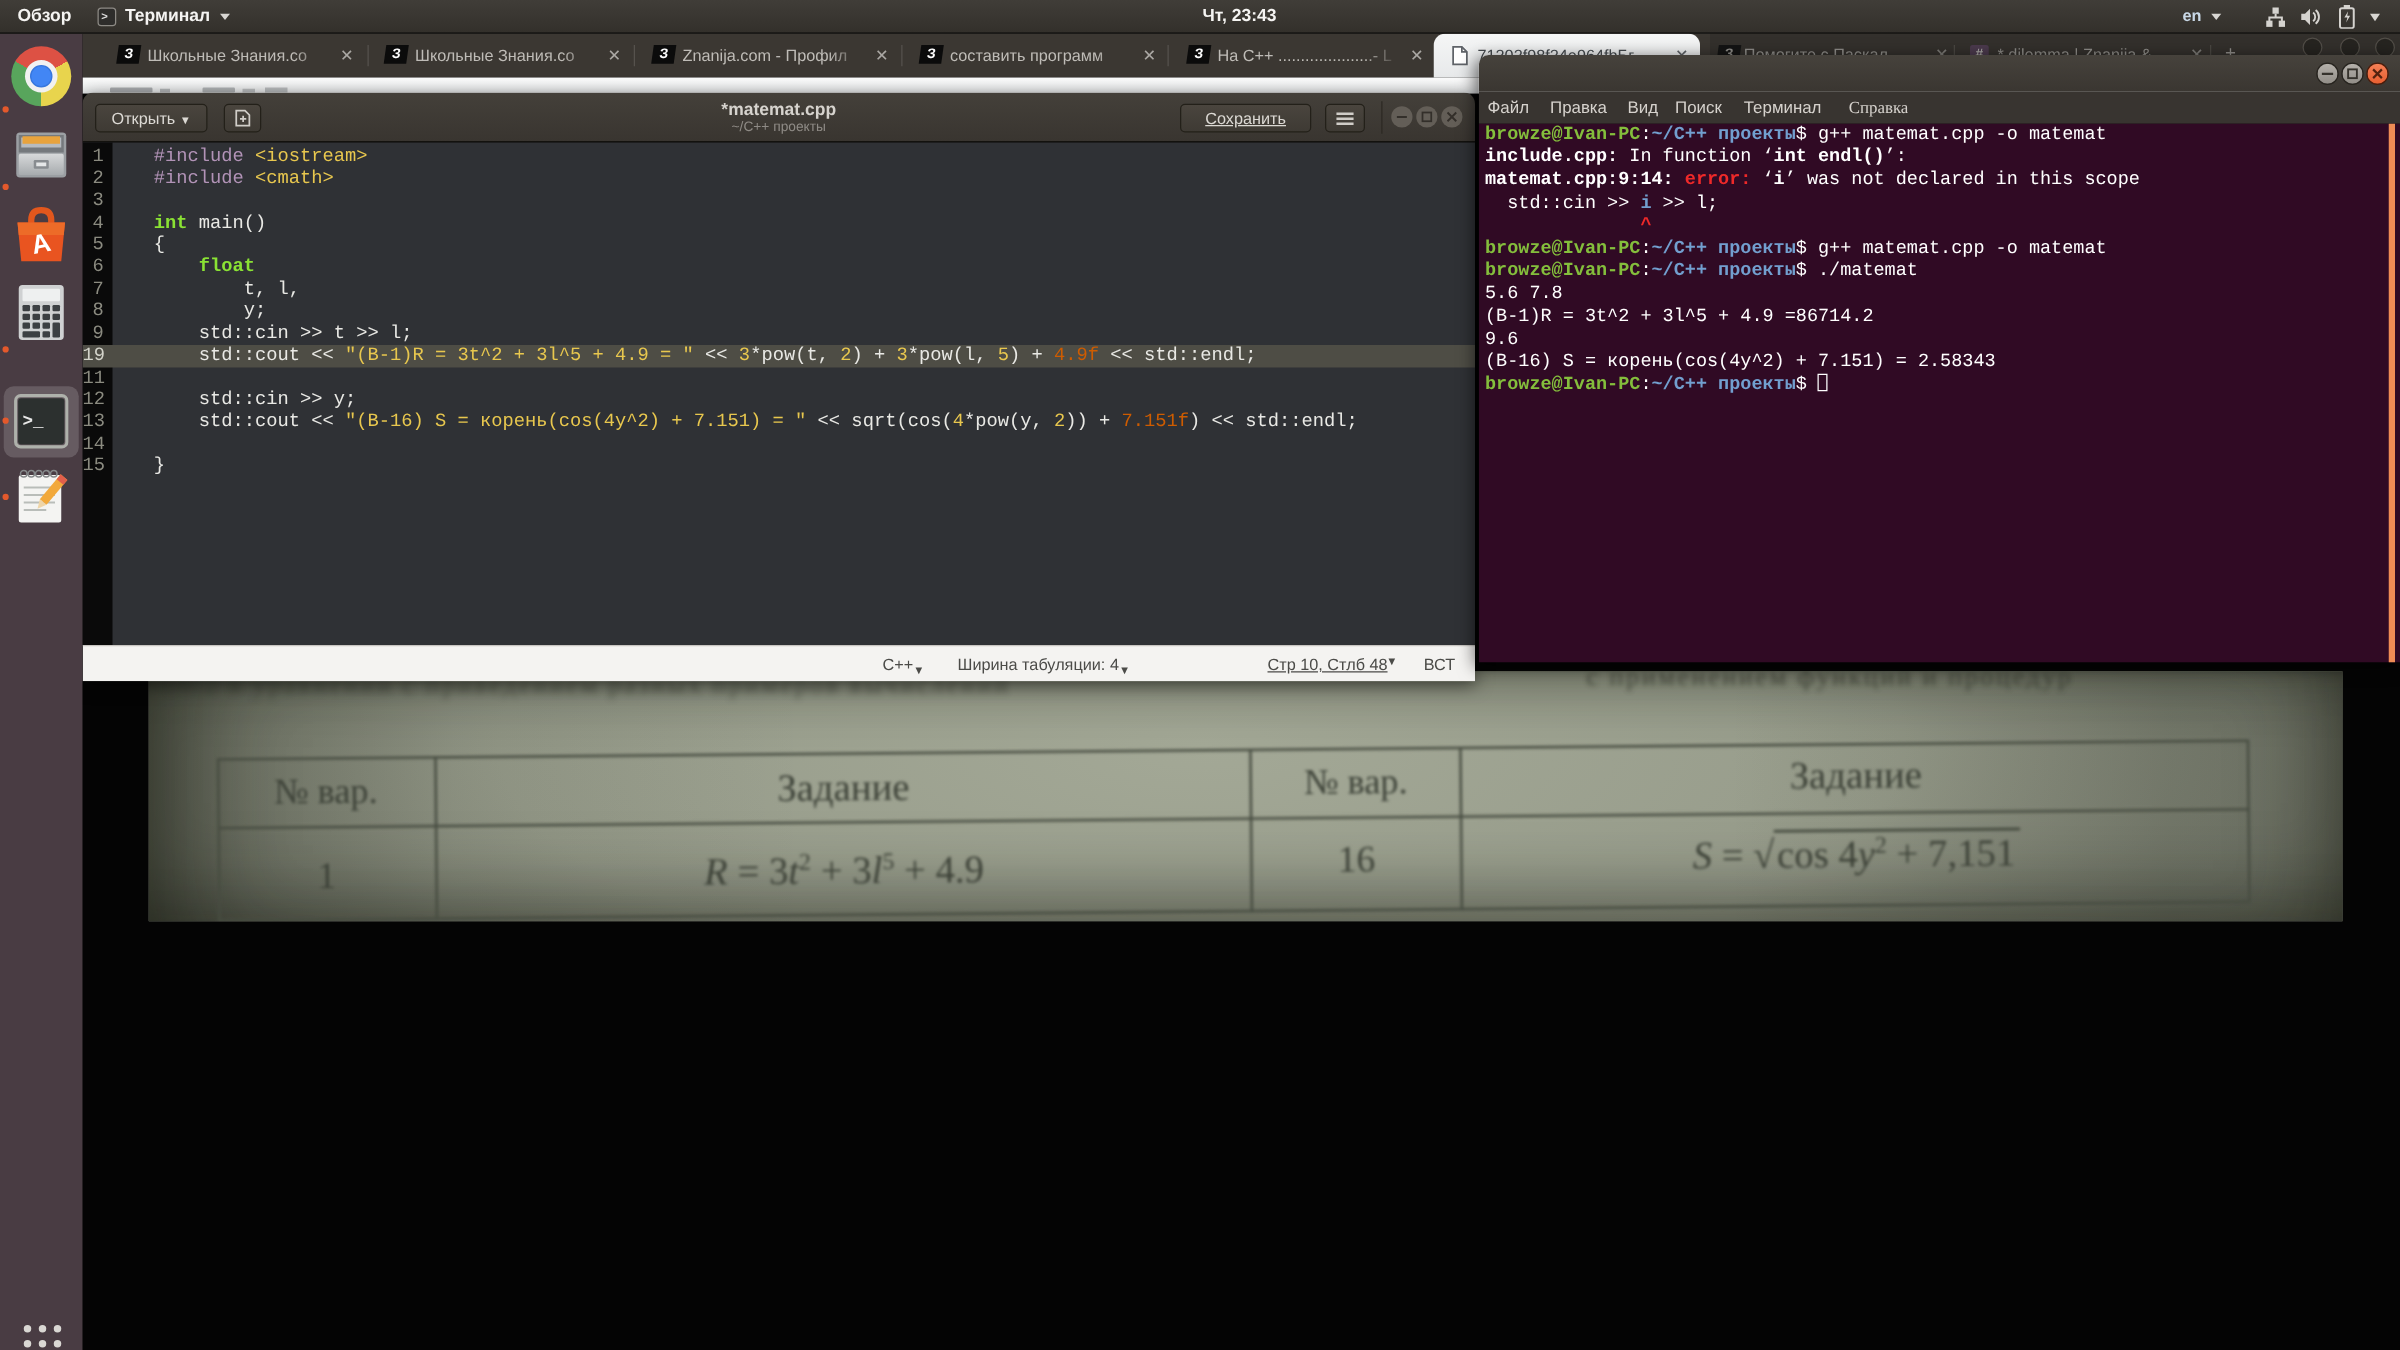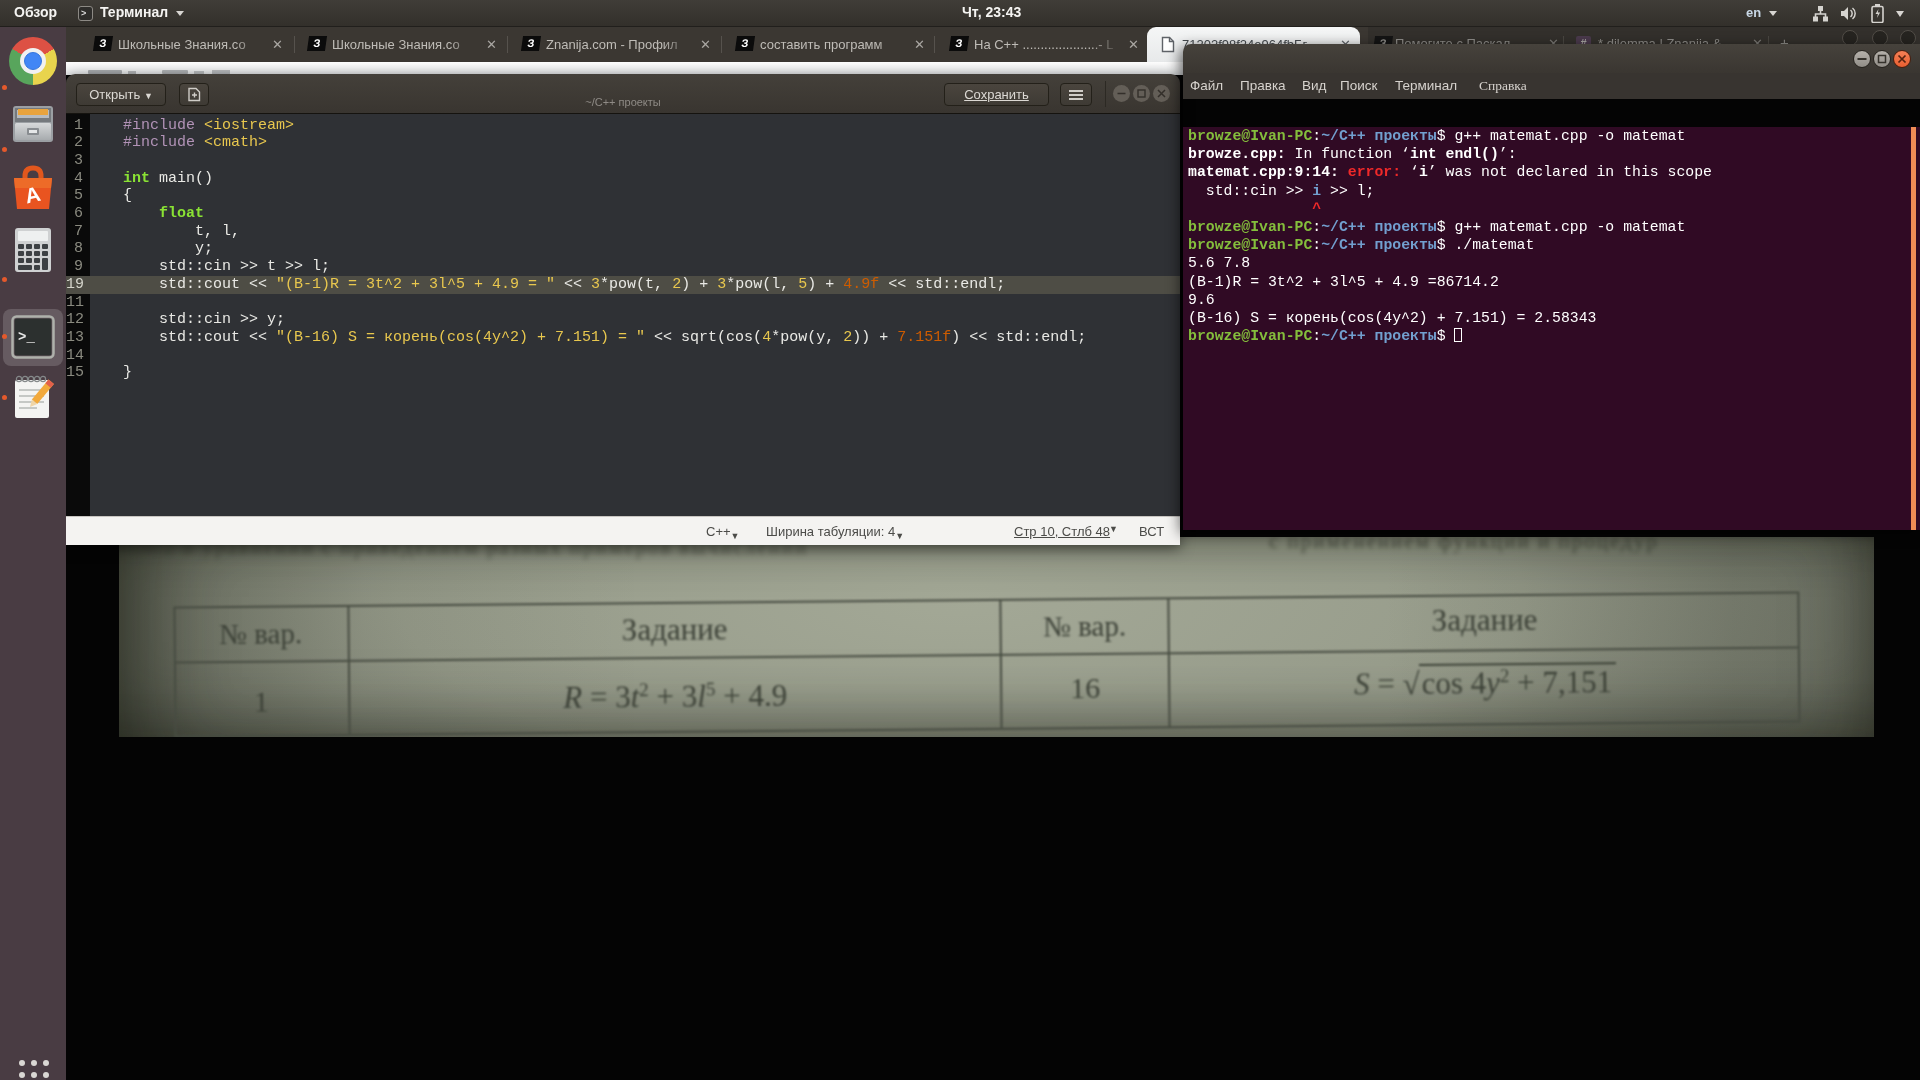--- a/index.html
+++ b/index.html
@@ -49,21 +49,21 @@
      background:#f4f3f1; border-top:1px solid #c8c5c1; color:#4b4b48; font-size:13px; }
   #gstatus span { position:absolute; top:7px; }
   pre { font-family:"Liberation Mono", monospace; }
   
   #term { position:absolute; left:1183px; top:44px; width:737px; height:486px;
      border-radius:8px 0 0 0; overflow:hidden; box-shadow:-3px 3px 14px rgba(0,0,0,.6); }
   #thead { position:absolute; left:0; top:0; width:100%; height:29px;
      background:linear-gradient(#46423c,#3a3631); color:#f1efec; }
   #tmenu { position:absolute; left:0; top:29px; width:100%; height:26px; background:#383430;
      color:#d6d2cd; font-size:13.5px; }
-  #tbody { position:absolute; left:0; top:55px; width:100%; height:431px; background:#300a24;margin-top:28px; }
+  #tbody { position:absolute; left:0; top:55px; width:100%; height:431px; background:#300a24; }
   #tbody pre { position:absolute; left:5px; top:0px; font-size:14.8px; line-height:18.2px; color:#fff; }
   .g { color:#84be3c; font-weight:bold; }
   .b { color:#729fcf; font-weight:bold; }
   .r { color:#ef2929; font-weight:bold; }
   .w { font-weight:bold; }
   .circ { position:absolute; border-radius:50%; }
   
   .kp { color:#b293b7; }
   .ky { color:#8ae234; font-weight:bold; }
   .ys { color:#e8c74e; }
@@ -181,20 +181,21 @@
 </div>
 
 <div id="gedit">
   <div id="ghead">
     <span class="gbtn" style="left:10px; width:90px;">Открыть <span style="font-size:9px;">▼</span></span>
     <span class="gbtn" style="left:113px; width:30px;">
       <svg width="15" height="15" viewBox="0 0 15 15" style="margin-top:3px;">
         <path d="M2 1.5 h7 l3.5 3.5 v8.5 h-10.5 z" fill="none" stroke="#d0cdc8" stroke-width="1.4"></path>
         <path d="M5 8 h5 M7.5 5.5 v5" stroke="#d0cdc8" stroke-width="1.4"></path>
       </svg></span>
+    <div style="position:absolute; left:0; right:0; top:5px; text-align:center; font-size:14px; font-weight:bold; color:#d6d3ce;">*matemat.cpp</div>
     <div style="position:absolute; left:0; right:0; top:22px; text-align:center; font-size:11px; color:#8f8b86;">~/C++ проекты</div>
     <span class="gbtn" style="left:878px; width:105px;text-decoration:underline;">Сохранить</span>
     <span class="gbtn" style="left:994px; width:32px;">
       <svg width="14" height="12" viewBox="0 0 14 12" style="margin-top:5px;">
         <g stroke="#d0cdc8" stroke-width="2">
             <line x1="0" y1="2" x2="14" y2="2"></line>
             <line x1="0" y1="6" x2="14" y2="6"></line>
             <line x1="0" y1="10" x2="14" y2="10"></line>
           </g>
       </svg></span>
@@ -273,21 +274,21 @@
   <div id="tmenu">
     <span class="abs" style="left:7px; top:5px;">Файл</span>
     <span class="abs" style="left:57px; top:5px;">Правка</span>
     <span class="abs" style="left:119px; top:5px;">Вид</span>
     <span class="abs" style="left:157px; top:5px;">Поиск</span>
     <span class="abs" style="left:212px; top:5px;">Терминал</span>
     <span class="abs" style="left:296px; top:5px;font-family:Liberation Serif, serif;">Справка</span>
   </div>
   <div id="tbody">
     <pre><span class="g">browze@Ivan-PC</span>:<span class="b">~/C++ проекты</span>$ g++ matemat.cpp -o matemat
-<span class="w">browze.cpp:</span> In function ‘<span class="w">int endl()</span>’:
+<span class="w">include.cpp:</span> In function ‘<span class="w">int endl()</span>’:
 <span class="w">matemat.cpp:9:14:</span> <span class="r">error:</span> ‘<span class="w">i</span>’ was not declared in this scope
   std::cin &gt;&gt; <span class="b">i</span> &gt;&gt; l;
 <span class="r">              ^</span>
 <span class="g">browze@Ivan-PC</span>:<span class="b">~/C++ проекты</span>$ g++ matemat.cpp -o matemat
 <span class="g">browze@Ivan-PC</span>:<span class="b">~/C++ проекты</span>$ ./matemat
 5.6 7.8
 (B-1)R = 3t^2 + 3l^5 + 4.9 =86714.2
 9.6
 (B-16) S = корень(cos(4y^2) + 7.151) = 2.58343
 <span class="g">browze@Ivan-PC</span>:<span class="b">~/C++ проекты</span>$ <span style="display:inline-block; width:8px; height:14px; border:1.5px solid #fff; vertical-align:-2px;"></span></pre>

